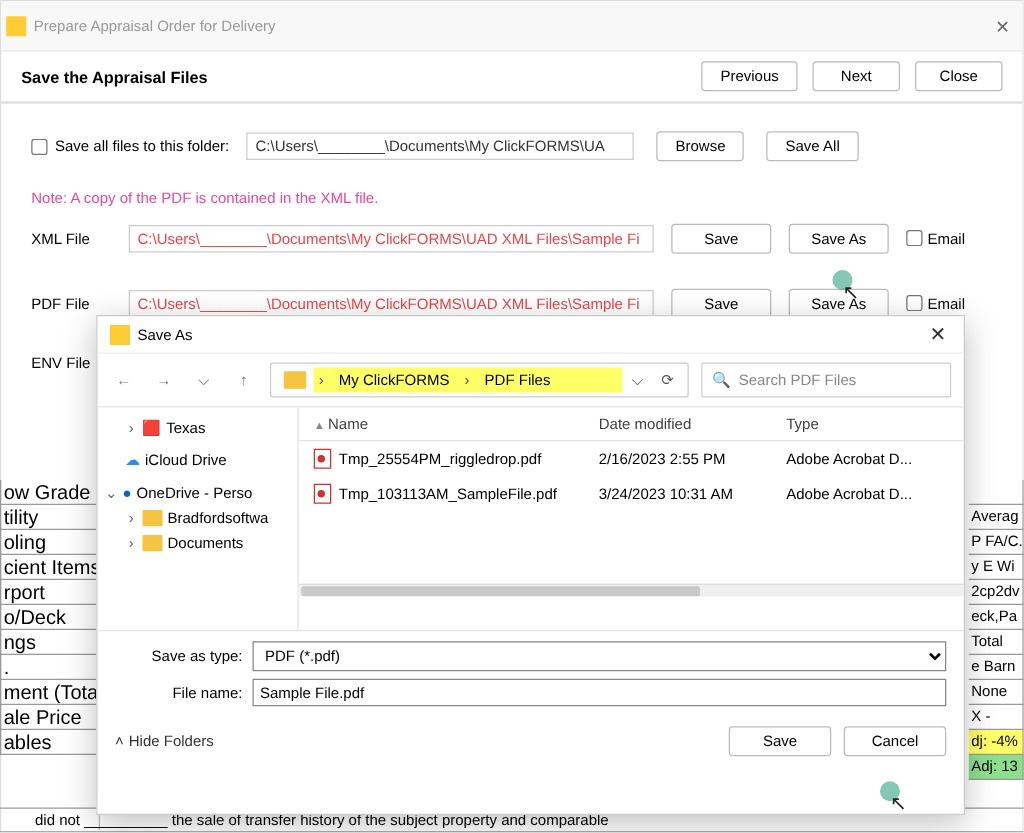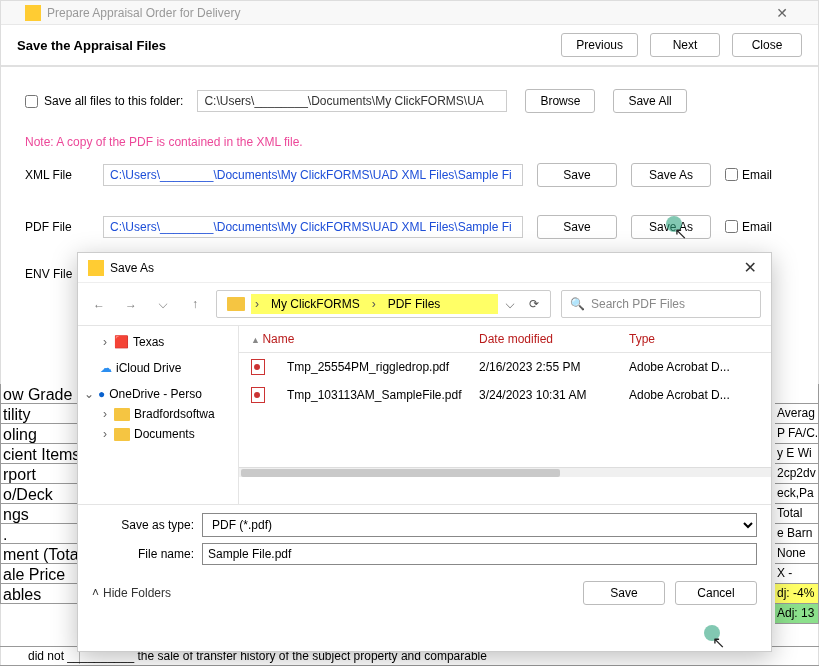--- a/index.html
+++ b/index.html
@@ -14,24 +14,24 @@
     }
     .main-window {
       width: 819px;
       height: 666px;
       border: 1px solid #ddd;
       background: #fff;
     }
     .titlebar {
       background: #f8f8f8;
       border-bottom: 1px solid #e8e8e8;
-      height: 24px;
+      height: 40px;
       display: flex;
       align-items: center;
-      padding: 0 24px;
+      padding: 0 4px;
       color: #999;
     }
     .titlebar .app-icon {
       width: 16px; height: 16px;
       margin-right: 6px;
       background: #fc3;
       display: inline-block;
     }
     .titlebar .tb-title { flex: 1; }
     .titlebar .close-x {
@@ -73,21 +73,21 @@
     .save-all-row .btn { margin-left: 18px; }
     .note { color: #ec4899; margin-bottom: 14px; }
     .file-row {
       display: grid;
       grid-template-columns: 64px 420px 80px 80px 80px;
       gap: 14px;
       align-items: center;
       margin-bottom: 28px;
     }
     .file-row .path-box {
-      border: 1px solid #ccc; padding: 3px 6px; color: #1d4ed8;
+      border: 1px solid #ccc; padding: 3px 6px; color: #ef4444;
       white-space: nowrap; overflow: hidden;
     }
     .file-row .chk { display: flex; align-items: flex-start; gap: 4px; }
     .file-row .chk input { margin: 0; }
     
     .bg-grid {
       position: absolute;
       left: 0; top: 384px;
       width: 80px; height: 280px;
       border-right: 1px solid #bbb;
@@ -211,32 +211,32 @@
     }
     .cloud-ico { color: #2b8ef0; }
     .onedrive-ico { color: #0a62ce; }
     .filelist {
       border-left: 1px solid #e4e4e4;
     }
     .fl-head {
       display: grid;
       grid-template-columns: 1fr 150px 130px;
       padding: 6px 12px;
-      color: #b91c1c;
+      color: #404040;
       border-bottom: 1px solid #e4e4e4;
     }
     .fl-head .col { cursor: pointer; }
     .fl-head .sort::before { content: "▲ "; font-size: 9px; color: #888; }
     .fl-row {
       display: grid;
       grid-template-columns: 1fr 150px 130px;
       padding: 6px 12px;
       align-items: center;
     }
-    .fl-row .fname { display: flex; align-items: center; gap: 22px; white-space: nowrap; }
+    .fl-row .fname { display: flex; align-items: center; gap: 6px; white-space: nowrap; }
     .pdf-ico {
       width: 14px; height: 16px; border: 1px solid #c33;
       display: inline-block; position: relative; background: #fff;
     }
     .pdf-ico::after {
       content: ""; position: absolute; top: 4px; left: 2px;
       width: 6px; height: 6px; background: #c33; border-radius: 50%;
     }
     .sa-scrollbar {
       height: 10px; background: #f0f0f0;

